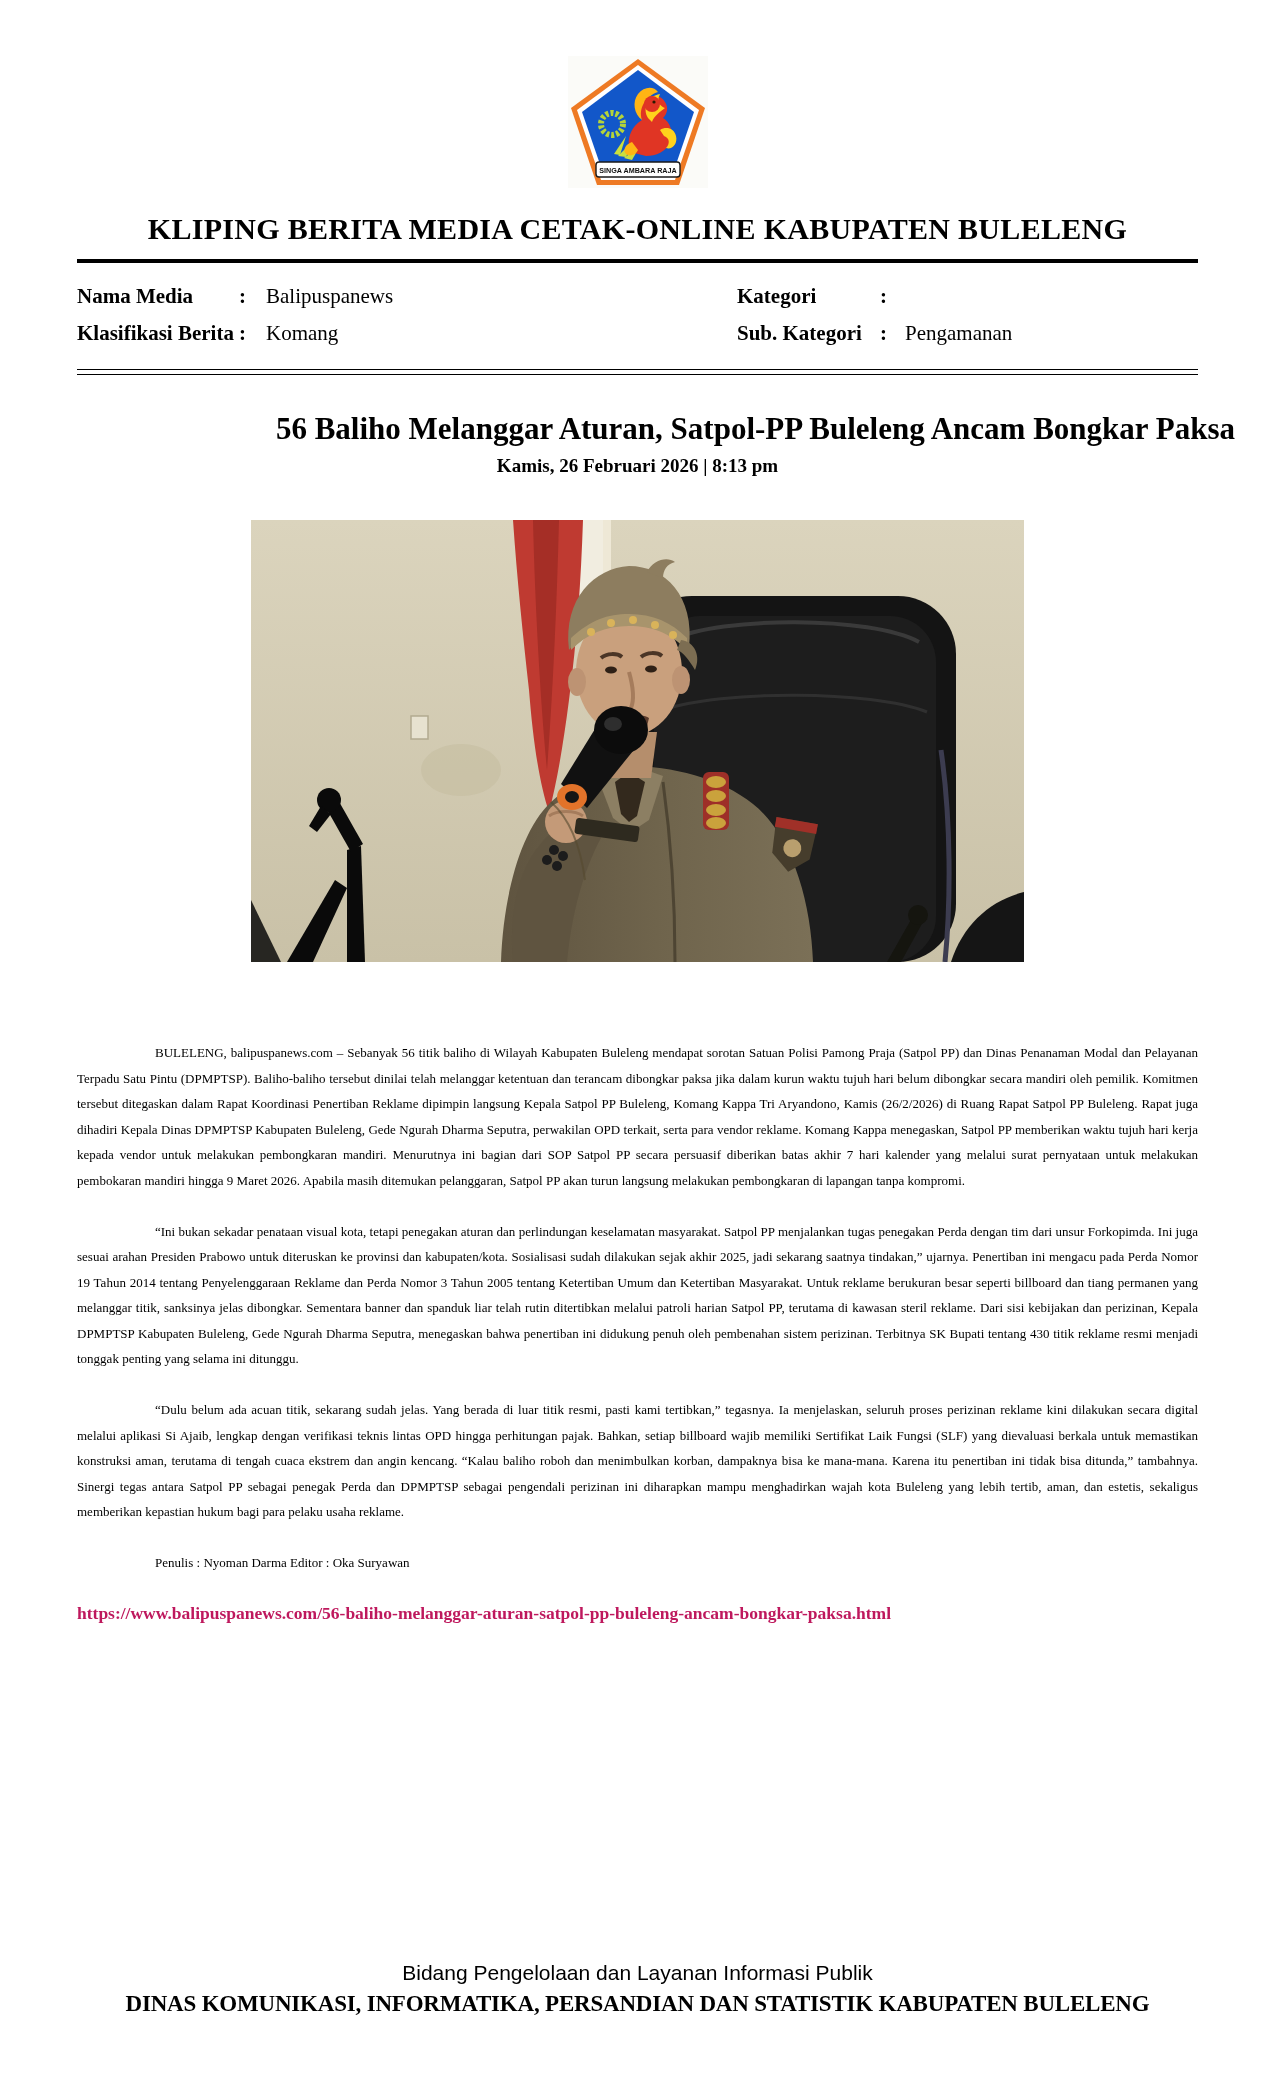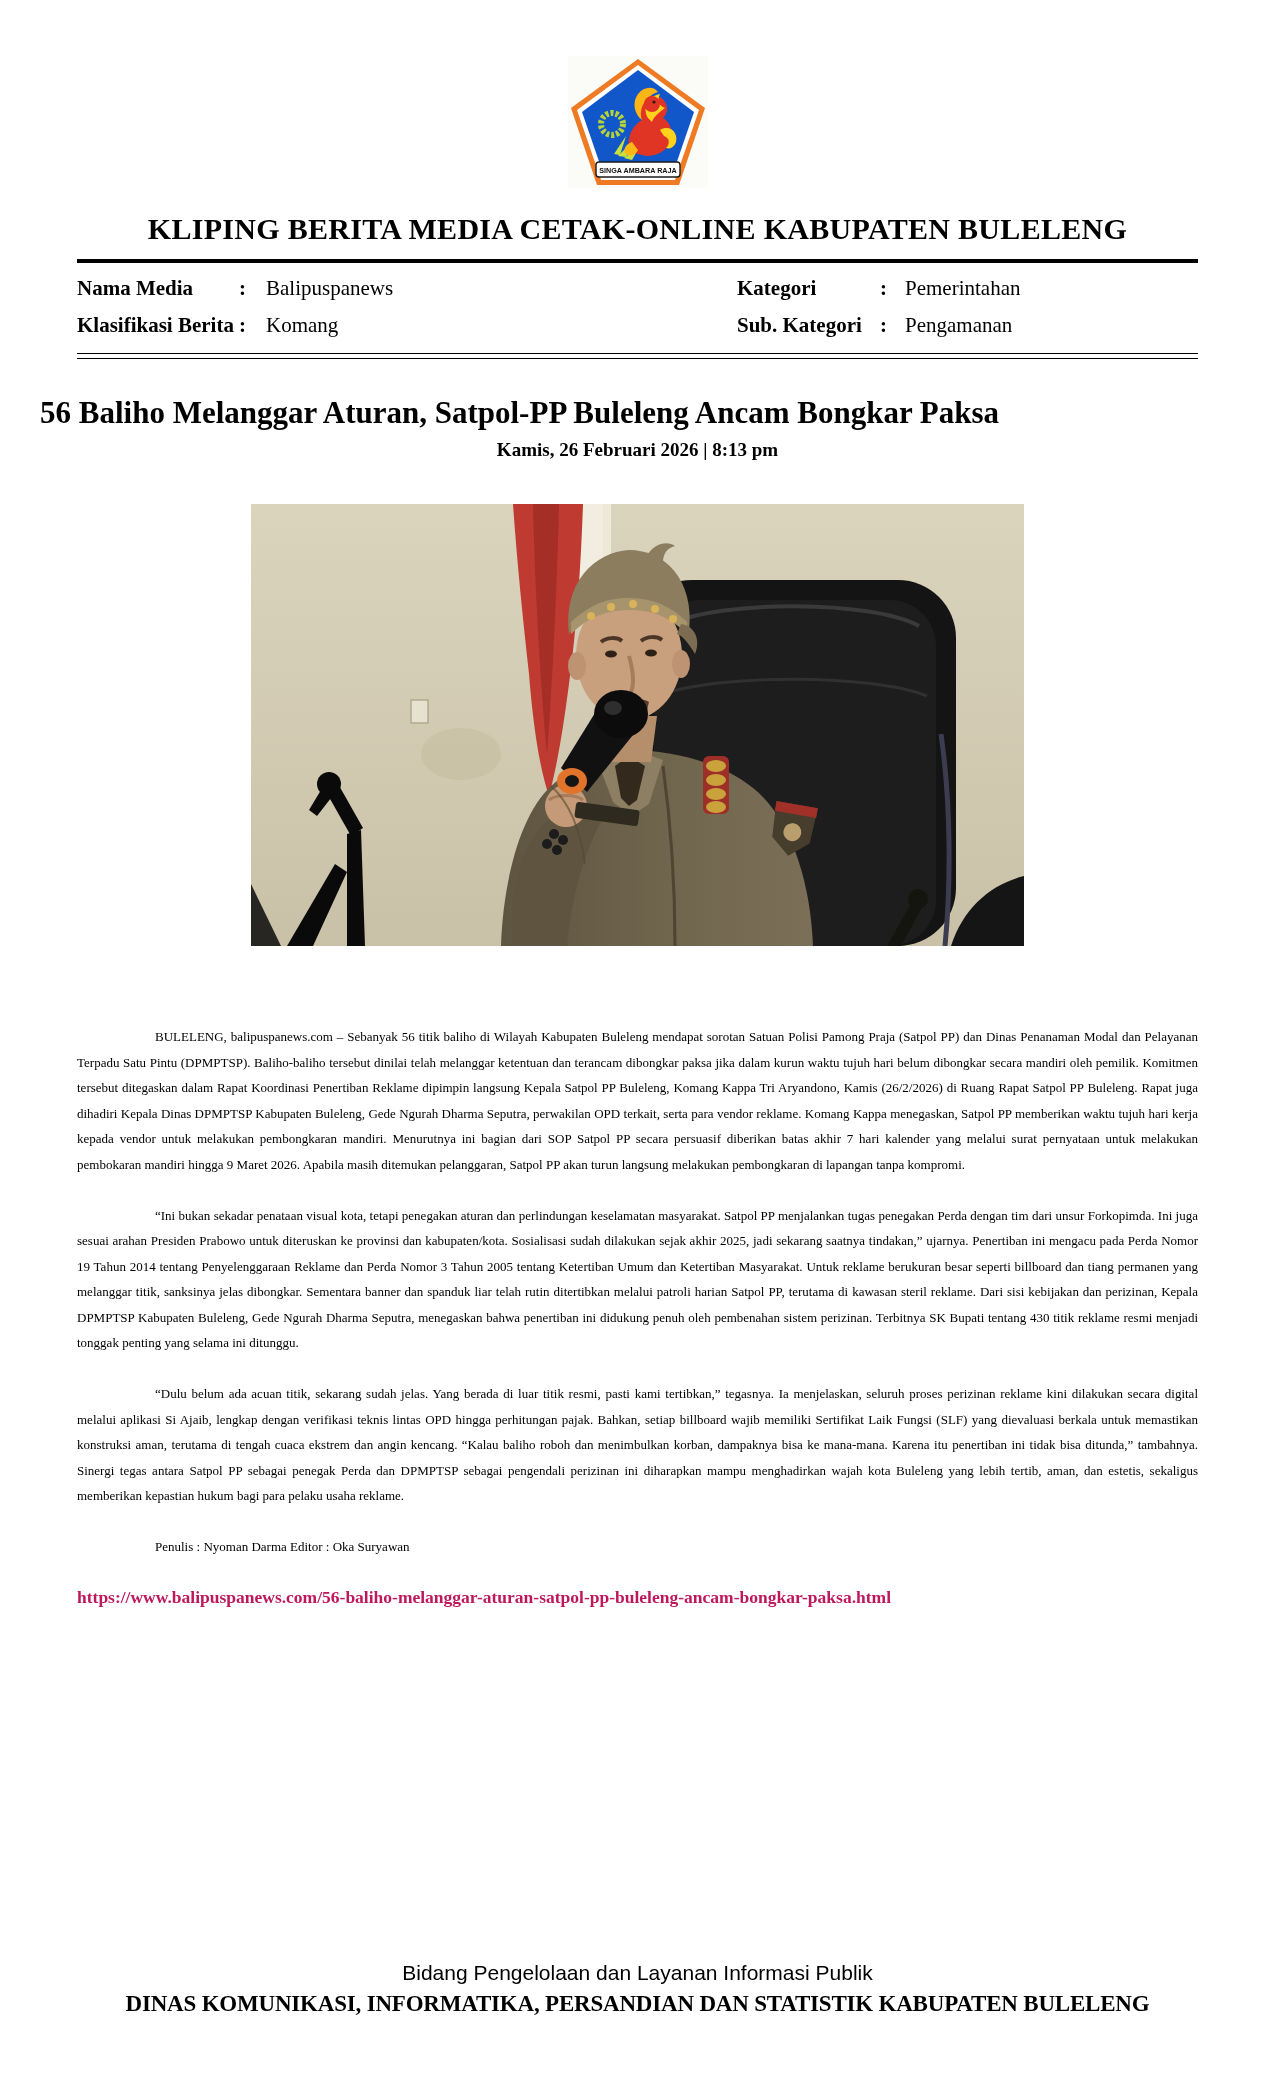--- a/index.html
+++ b/index.html
@@ -8,32 +8,32 @@
     font-family:"Liberation Serif", serif; color:#000; overflow:hidden;
     margin:0 auto;
   }
   
   .logo-wrap { width:140px; height:132px; margin:56px auto 0; background:#fbfbf8; }
   .doc-title {
     margin:24px 60px 0; text-align:center; font-weight:bold; font-size:30px;
     letter-spacing:0.3px; line-height:34px; white-space:nowrap;
   }
   .rule-thick { margin:13px 77px 0; border-top:4px solid #000; }
-  .meta { margin:0 77px; padding:7px 0 9px; }
+  .meta { margin:8px 77px; padding:7px 0 9px; }
   .meta-row { display:flex; font-size:21px; line-height:37px; white-space:nowrap; }
   .m-lbl1 { width:162px; font-weight:bold; }
   .m-col1 { width:27px;  font-weight:bold; }
   .m-val1 { width:471px; }
   .m-lbl2 { width:143px; font-weight:bold; }
   .m-col2 { width:25px;  font-weight:bold; }
   .m-val2 { flex:1; }
   .rule-double { margin:0 77px; height:4px; border-top:1.7px solid #000; border-bottom:1.7px solid #000; }
   
   .art-title {
-    margin:36px 40px 0; text-align:left; font-weight:bold; font-size:31px;
+    margin:36px 40px 0; text-align:right; font-weight:bold; font-size:31px;
     line-height:36px; white-space:nowrap;
   }
   .art-date { margin:7px 0 0; text-align:center; font-weight:bold; font-size:19px; line-height:24px; }
   
   .photo { display:block; width:773px; height:442px; margin:42px auto 0; }
   
   .body-text { margin:78px 77px 0; }
   .body-text p {
     margin:0 0 25.5px; font-size:13px; line-height:25.5px;
     text-align:justify; text-indent:78px;
@@ -93,21 +93,20 @@
 
   <div class="rule-thick"></div>
 
   <div class="meta">
     <div class="meta-row">
       <span class="m-lbl1">Nama Media</span>
       <span class="m-col1">:</span>
       <span class="m-val1">Balipuspanews</span>
       <span class="m-lbl2">Kategori</span>
       <span class="m-col2">:</span>
-      <span class="m-val2">Pemerintahan</span>
     </div>
     <div class="meta-row">
       <span class="m-lbl1">Klasifikasi Berita</span>
       <span class="m-col1">:</span>
       <span class="m-val1">Komang</span>
       <span class="m-lbl2">Sub. Kategori</span>
       <span class="m-col2">:</span>
       <span class="m-val2">Pengamanan</span>
     </div>
   </div>

